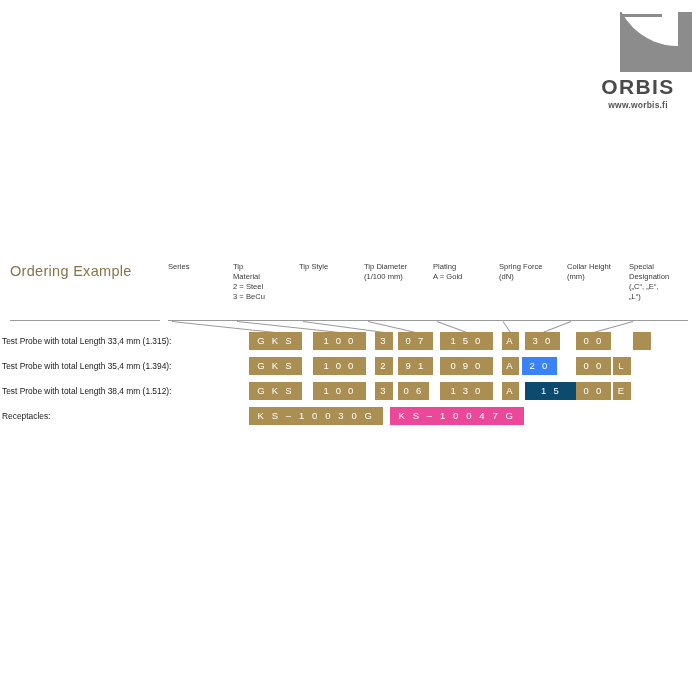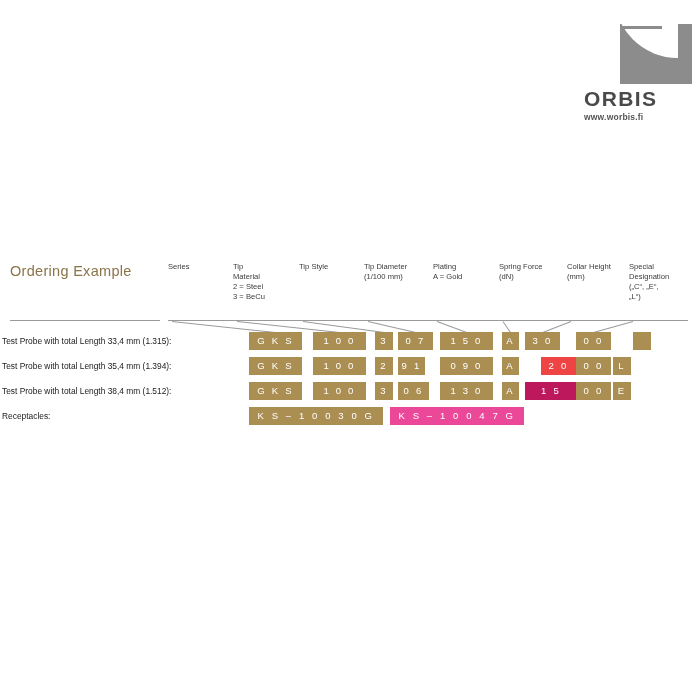--- a/index.html
+++ b/index.html
@@ -11,24 +11,24 @@
     height: 700px;
     background: #ffffff;
     font-family: "Liberation Sans", sans-serif;
     position: relative;
     overflow: hidden;
   }
 
   
   #logo-block {
     position: absolute;
-    top: 24px;
+    top: 12px;
     right: 8px;
     width: 108px;
-    text-align: left;
+    text-align: center;
   }
   #logo-mark {
     width: 72px;
     height: 60px;
     background: #8c8c8c;
     margin-left: auto;
     position: relative;
     overflow: hidden;
   }
   #logo-mark .swoosh {
@@ -189,36 +189,36 @@
         <div class="cell" style="left: 502px; width: 17px; background: rgb(171, 143, 82);">A</div>
         <div class="cell" style="left: 525px; width: 35px; background: rgb(171, 143, 82);">3 0</div>
         <div class="cell" style="left: 576px; width: 35px; background: rgb(171, 143, 82);">0 0</div>
         <div class="cell blank" style="left: 633px; width: 18px; background: rgb(171, 143, 82);"></div>
       </div>
       <div class="row" style="top: 107px; width: 700px;">
         <div class="row-label">Test Probe with total Length 35,4 mm (1.394):</div>
         <div class="cell" style="left: 249px; width: 53px; background: rgb(171, 143, 82);">G K S</div>
         <div class="cell" style="left: 313px; width: 53px; background: rgb(171, 143, 82);">1 0 0</div>
         <div class="cell" style="left: 375px; width: 18px; background: rgb(171, 143, 82);">2</div>
-        <div class="cell" style="left: 398px; width: 27px; background: rgb(171, 143, 82);">9 1</div>
+        <div class="cell" style="left: 398px; width: 35px; background: rgb(171, 143, 82);">9 1</div>
         <div class="cell" style="left: 440px; width: 53px; background: rgb(171, 143, 82);">0 9 0</div>
         <div class="cell" style="left: 502px; width: 17px; background: rgb(171, 143, 82);">A</div>
-        <div class="cell" style="left: 541px; width: 35px; background: #ef4444;">2 0</div>
+        <div class="cell" style="left: 522px; width: 35px; background: #3b82f6;">2 0</div>
         <div class="cell" style="left: 576px; width: 35px; background: rgb(171, 143, 82);">0 0</div>
         <div class="cell" style="left: 613px; width: 18px; background: rgb(171, 143, 82);">L</div>
       </div>
       <div class="row" style="top: 132px; width: 700px;">
         <div class="row-label">Test Probe with total Length 38,4 mm (1.512):</div>
         <div class="cell" style="left: 249px; width: 53px; background: rgb(171, 143, 82);">G K S</div>
         <div class="cell" style="left: 313px; width: 53px; background: rgb(171, 143, 82);">1 0 0</div>
         <div class="cell" style="left: 375px; width: 18px; background: rgb(171, 143, 82);">3</div>
         <div class="cell" style="left: 398px; width: 31px; background: rgb(171, 143, 82);">0 6</div>
         <div class="cell" style="left: 440px; width: 53px; background: rgb(171, 143, 82);">1 3 0</div>
         <div class="cell" style="left: 502px; width: 17px; background: rgb(171, 143, 82);">A</div>
-        <div class="cell" style="left: 525px; width: 52px; background: #be185d;">1 5</div>
+        <div class="cell" style="left: 525px; width: 52px; background: #0c4a6e;">1 5</div>
         <div class="cell" style="left: 576px; width: 35px; background: rgb(171, 143, 82);">0 0</div>
         <div class="cell" style="left: 613px; width: 18px; background: rgb(171, 143, 82);">E</div>
       </div>
       <div class="row" style="top: 157px; width: 700px;">
         <div class="row-label">Receptacles:</div>
         <div class="cell wide" style="left: 249px; width: 134px; background: rgb(171, 143, 82);">K S – 1 0 0 3 0 G</div>
         <div class="cell wide" style="left: 390px; width: 134px; background: #ec4899;">K S – 1 0 0 4 7 G</div>
       </div>
     </div>
 </div>

